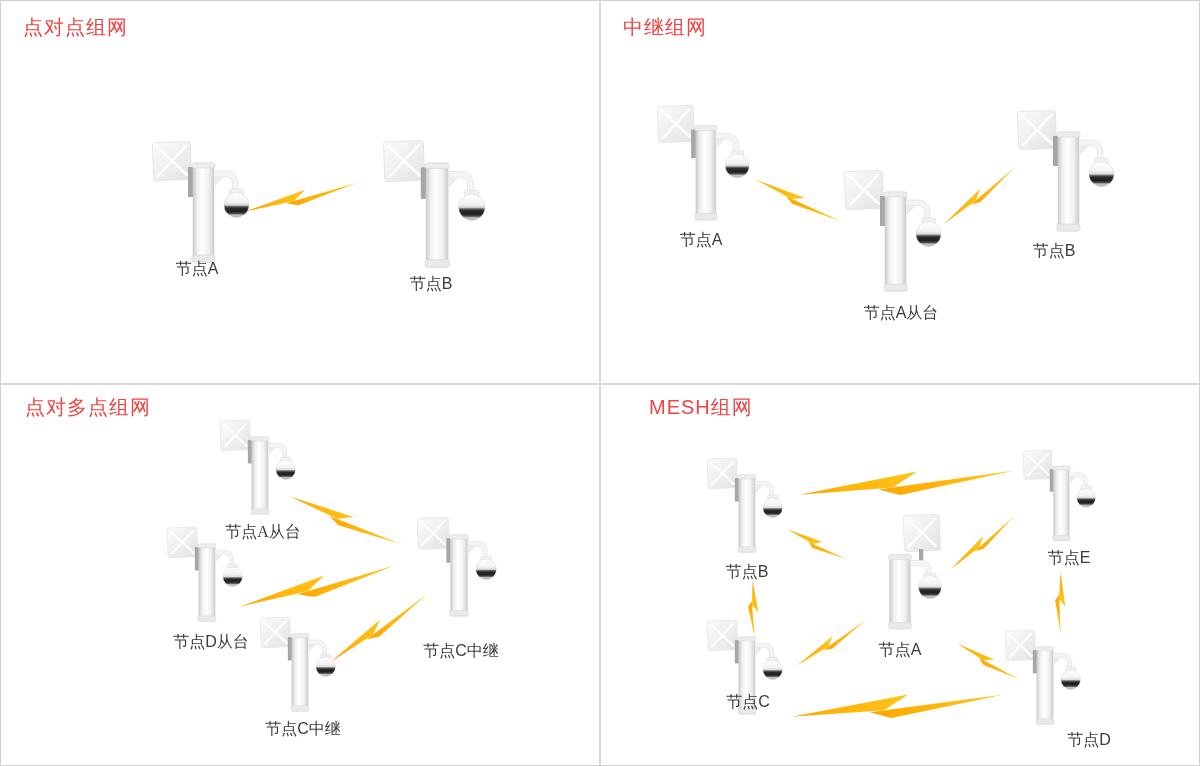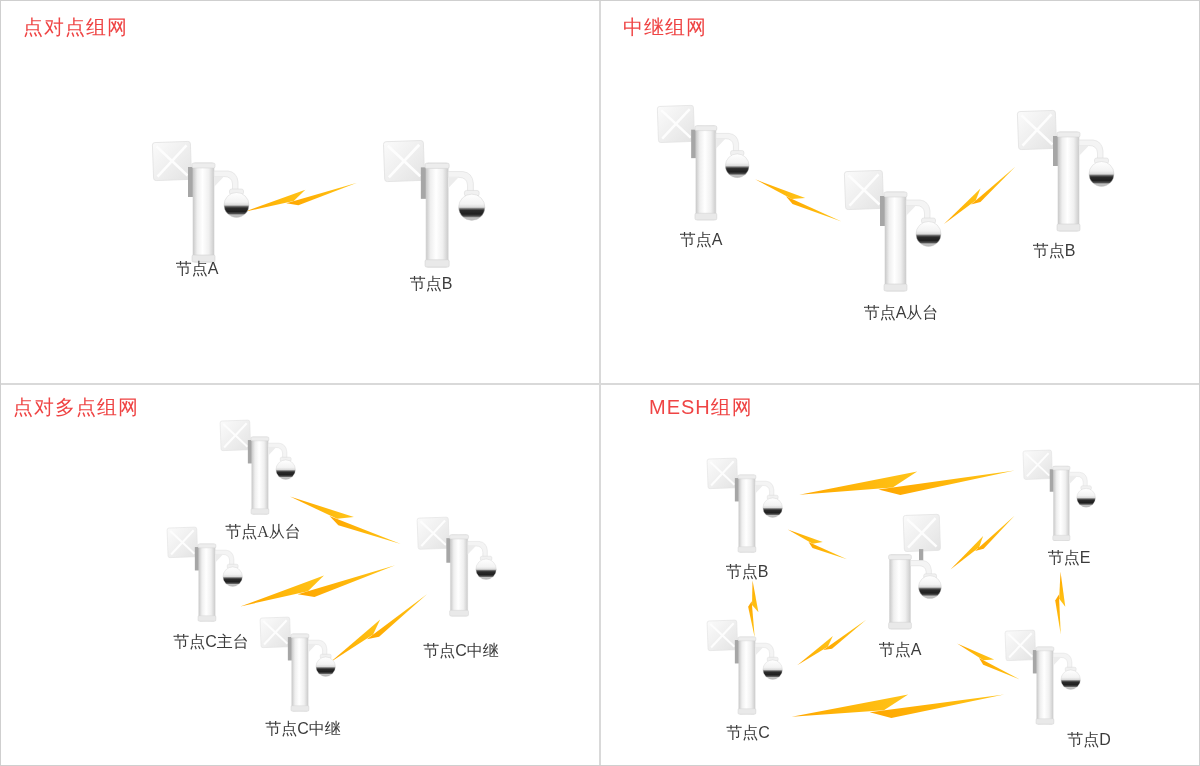--- a/index.html
+++ b/index.html
@@ -16,21 +16,21 @@
   .divider-h{position:absolute;left:0;top:382px;width:100%;height:2px;background:#d9d9d9;}
   .q-title{
     position:absolute;
     font-size:20px;
     color:#ef4444;
     letter-spacing:1px;
     white-space:nowrap;
   }
   #title-q1{left:22px;top:13px;}
   #title-q2{left:622px;top:13px;}
-  #title-q3{left:12px;top:393px;}
+  #title-q3{left:24px;top:393px;}
   #title-q4{left:648px;top:393px;}
   .node{position:absolute;}
   .node svg{display:block;width:100%;height:100%;}
   .node-label{
     position:absolute;
     transform:translateX(-50%);
     font-size:16px;
     color:#3b3b3b;
     white-space:nowrap;
   }
@@ -184,21 +184,21 @@
         <svg viewBox="0 0 100 130">
           <use href="#node-standard"></use>
         </svg>
       </div>
       <div class="node-label" style="left: 262px; top: 521px; font-family: Liberation Serif, serif;">节点A从台</div>
       <div class="node" style="left: 165px; top: 525px; width: 78px; height: 101.4px;">
         <svg viewBox="0 0 100 130">
           <use href="#node-standard"></use>
         </svg>
       </div>
-      <div class="node-label" style="left: 210px; top: 631px;">节点C主台</div>
+      <div class="node-label" style="left: 210px; top: 631px;">节点D从台</div>
       <div class="node" style="left: 258px; top: 615px; width: 78px; height: 101.4px;">
         <svg viewBox="0 0 100 130">
           <use href="#node-standard"></use>
         </svg>
       </div>
       <div class="node-label" style="left: 302px; top: 718px;">节点C中继</div>
       <div class="node" style="left: 415px; top: 515px; width: 82px; height: 106.6px;">
         <svg viewBox="0 0 100 130">
           <use href="#node-standard"></use>
         </svg>
@@ -268,21 +268,21 @@
         <svg viewBox="0 0 100 130">
           <use href="#node-alt"></use>
         </svg>
       </div>
       <div class="node-label" style="left: 899px; top: 639px;">节点A</div>
       <div class="node" style="left: 705px; top: 618px; width: 78px; height: 101.4px;">
         <svg viewBox="0 0 100 130">
           <use href="#node-standard"></use>
         </svg>
       </div>
-      <div class="node-label" style="left: 747px; top: 722px;">节点C</div>
+      <div class="node-label" style="left: 747px; top: 691px;">节点C</div>
       <div class="node" style="left: 1003px; top: 628px; width: 78px; height: 101.4px;">
         <svg viewBox="0 0 100 130">
           <use href="#node-standard"></use>
         </svg>
       </div>
       <div class="node-label" style="left: 1088px; top: 729px;">节点D</div>
     </div>
 </div>
 
 </body></html>

